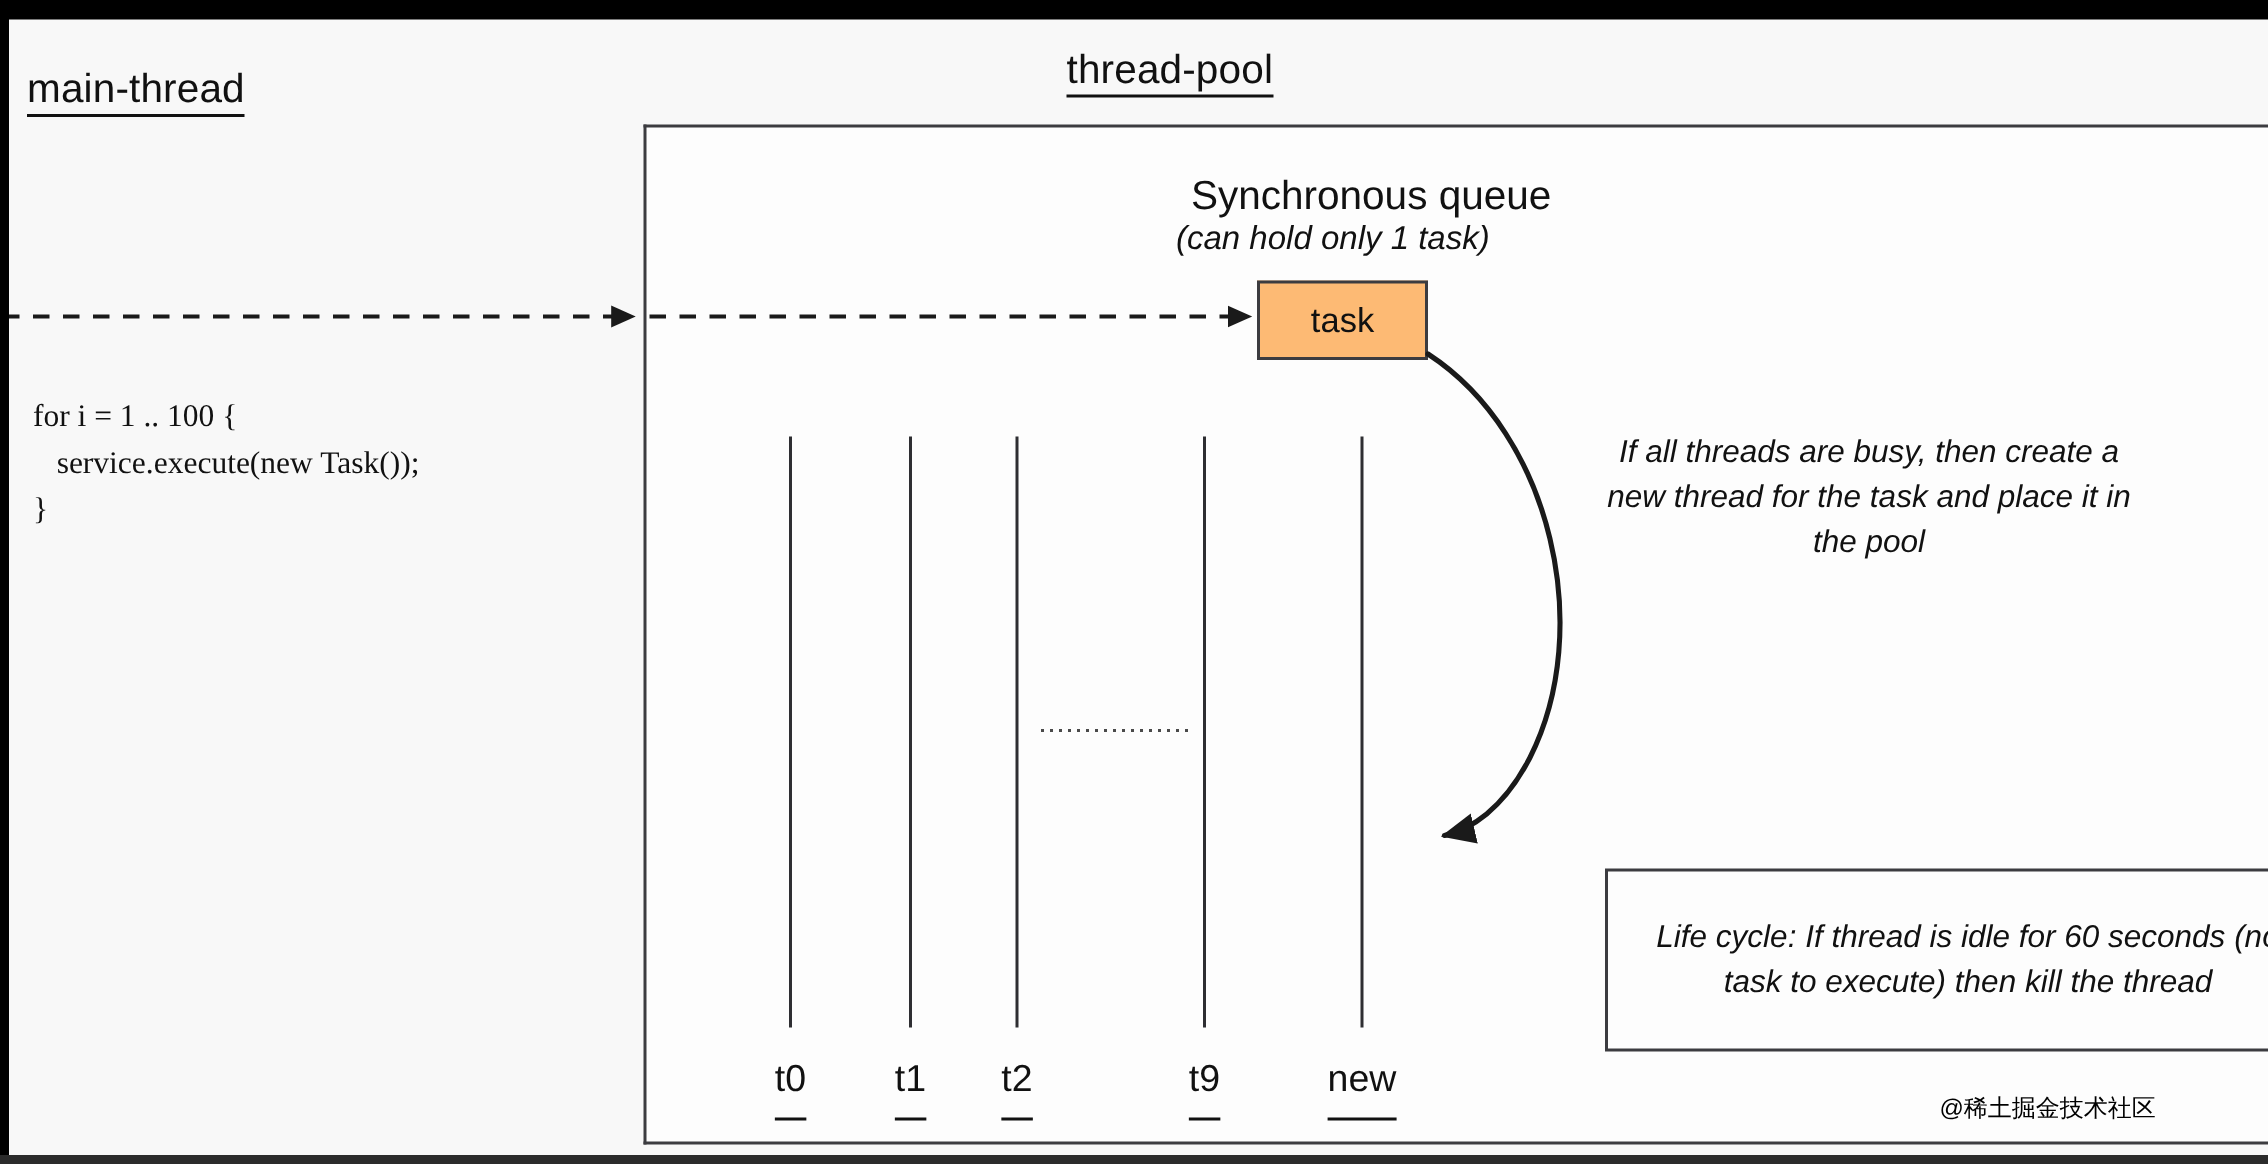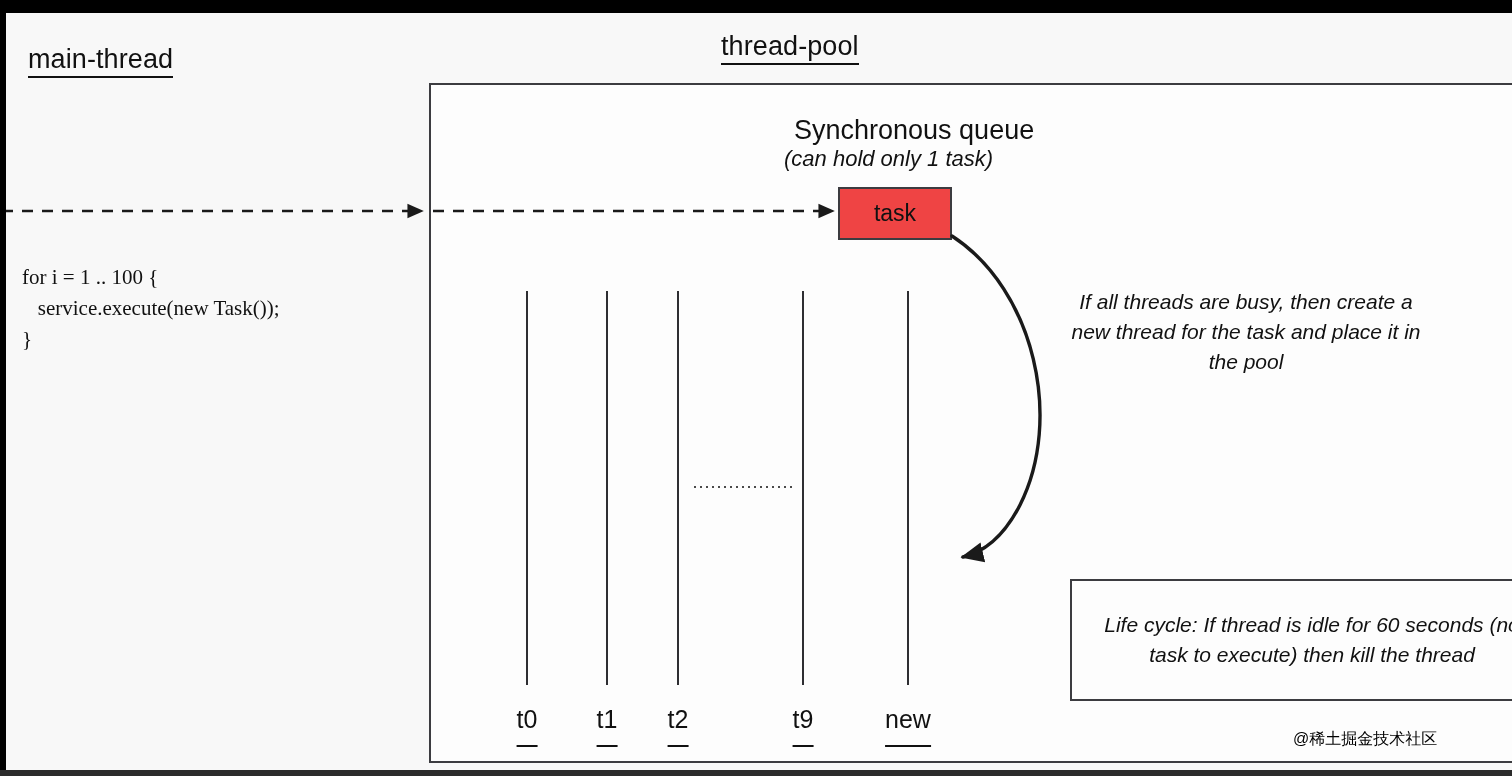--- a/index.html
+++ b/index.html
@@ -37,21 +37,20 @@
   }
 
   
   .heading {
     position: absolute;
     font-size: 27px;
     font-weight: 400;
     letter-spacing: 0.1px;
     white-space: nowrap;
     color: #111;
-    margin-left: 10px;
   }
   .heading .u {
     border-bottom: 2px solid #111;
     padding-bottom: 2px;
   }
   #main-thread-title { left: 18px; top: 44px; }
   #thread-pool-title { left: 711px; top: 31px; }
 
   
   #pool-rect {
@@ -89,21 +88,21 @@
     font-style: italic;
     white-space: nowrap;
   }
 
   
   #task-box {
     position: absolute;
     left: 838px; top: 187px;
     width: 114px; height: 53px;
     border: 2px solid #3c3c40;
-    background: #ef4444;
+    background: #fdba74;
     box-sizing: border-box;
     display: flex;
     align-items: center;
     justify-content: center;
     font-size: 23px;
   }
 
   
   #busy-note {
     position: absolute;

